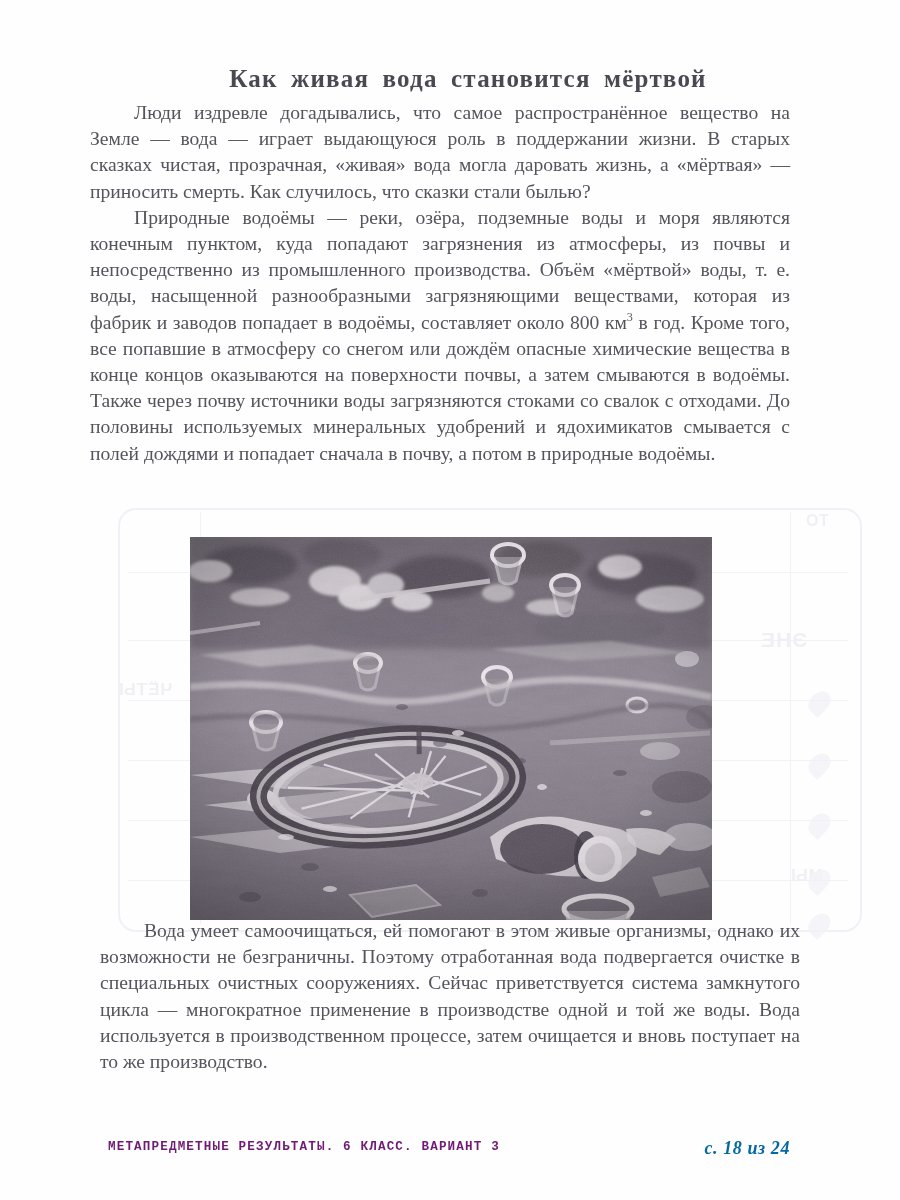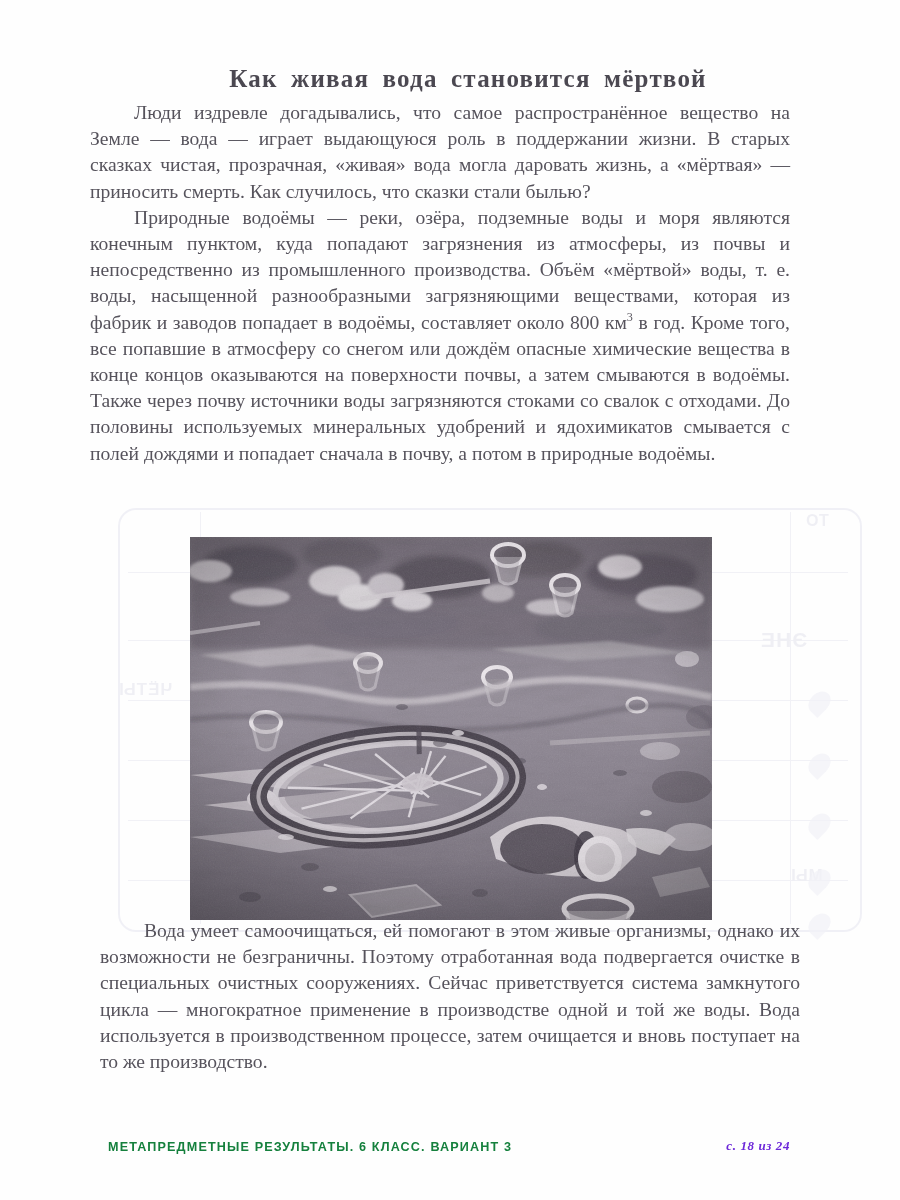--- a/index.html
+++ b/index.html
@@ -114,35 +114,35 @@
     left: 100px;
     width: 700px;
     top: 918px;
   }
 
   
   .footer-left {
     position: absolute;
     left: 108px;
     top: 1140px;
-    font-family: Liberation Sans, sans-serif;
+    font-family: Liberation Mono, monospace;
     font-size: 12.6px;
     font-weight: 700;
     letter-spacing: 1.15px;
-    color: #15803d;
+    color: #701a75;
     text-transform: uppercase;
   }
   .footer-right {
     position: absolute;
     right: 110px;
     top: 1138px;
     font-style: italic;
     font-weight: 700;
-    font-size: 13px;
-    color: #6d28d9;
+    font-size: 18px;
+    color: #0369a1;
     letter-spacing: .6px;
   }
 </style>
 </head>
 <body>
 
 <div class="page">
 
   <div class="ghost-layer">
     <div class="ghost-card" style="left:118px; top:508px; width:740px; height:420px;"></div>

